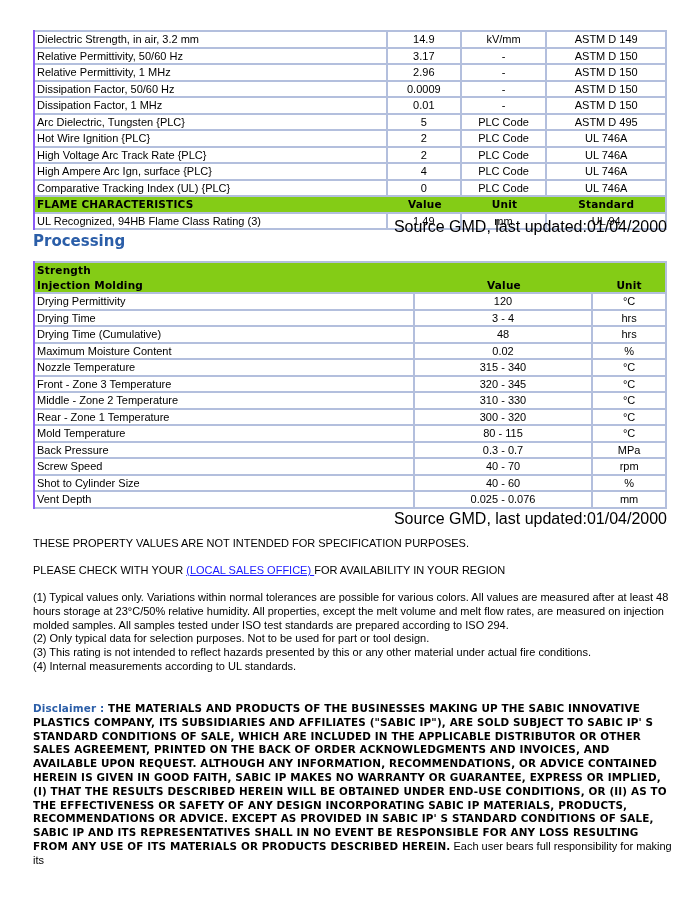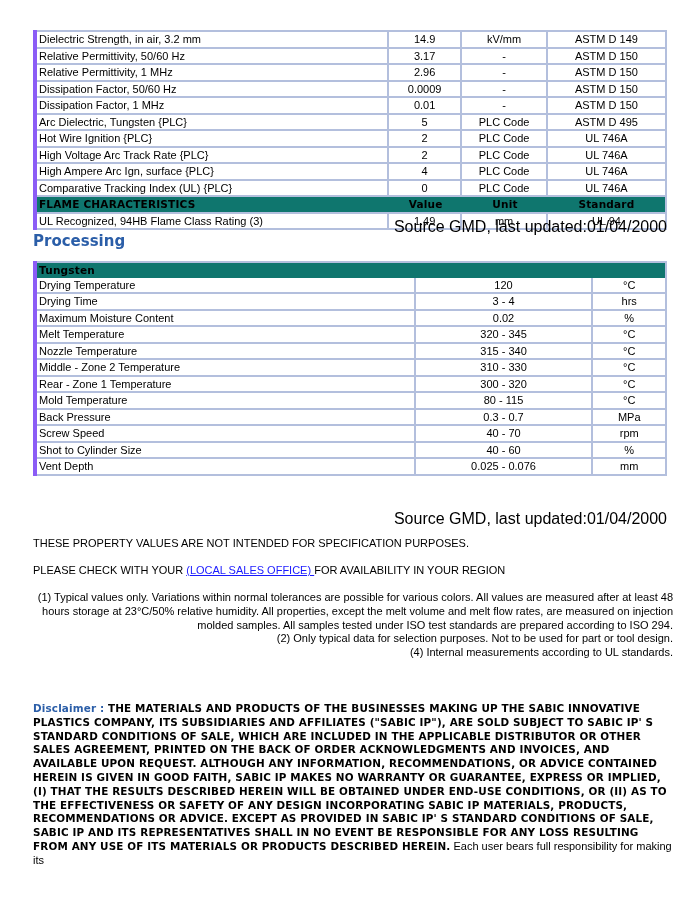--- a/index.html
+++ b/index.html
@@ -1,24 +1,24 @@
 <!DOCTYPE html>
 <html><head>
 <meta charset="utf-8">
 <style>
   html, body { margin: 0; padding: 0; background: #ffffff; }
   body { width: 700px; height: 905px; position: relative; overflow: hidden;
          font-family: "Liberation Sans", sans-serif; font-size: 11px; color: #000; }
   table { border-collapse: separate; border-spacing: 0; }
-  .tbl { position: absolute; left: 33px; width: 634px; border-left: 4px solid #8b5cf6; border-right: 2px solid #b3bfdd; }
+  .tbl { position: absolute; left: 33px; width: 634px; border-left: 2px solid #8b5cf6; border-right: 2px solid #b3bfdd; }
   .tbl td { height: 14.5px; padding: 0 2px; border-bottom: 2px solid #b3bfdd; border-right: 2px solid #b3bfdd; line-height: 14px; white-space: nowrap; }
   .tbl td:last-child { border-right: none; }
   .tbl tr:first-child td { border-top: 2px solid #b3bfdd; }
   .c { text-align: center; }
-  .hdr td { background: #0f766e; font-weight: bold; font-family: "DejaVu Sans", sans-serif; font-size: 10.5px; letter-spacing: 0.2px; }
+  .hdr td { background: #84cc16; font-weight: bold; font-family: "DejaVu Sans", sans-serif; font-size: 10.5px; letter-spacing: 0.2px; }
   .hdr td.c { text-align: center; }
   .source { position: absolute; right: 33px; font-size: 16px; }
   .section-title { position: absolute; left: 33px; color: #2b5ea8; font-weight: bold; font-family: "DejaVu Sans", sans-serif; font-size: 15px; }
   .p { position: absolute; left: 33px; font-size: 11px; }
   .notes { position: absolute; left: 33px; width: 640px; font-size: 11px; line-height: 13.8px; }
   .notes div { margin: 0; }
   a.link { color: #1a1aff; }
   .disclaimer { position: absolute; left: 33px; top: 702px; width: 640px; line-height: 13.8px;
                 font-family: "DejaVu Sans", sans-serif; font-weight: bold; font-size: 10.4px; letter-spacing: 0.15px; }
   .disclaimer .label { color: #2b5ea8; }
@@ -114,45 +114,55 @@
 <div class="section-title" style="top:232px;">Processing</div>
 
 <table class="tbl" style="top:261px;">
   <colgroup>
     <col style="width:381px">
       <col style="width:179px">
       <col style="width:72px">
   </colgroup>
   <tbody id="proc-body">
     <tr class="hdr">
-      <td colspan="3" style="border-bottom:none;">Tungsten</td>
+      <td colspan="3" style="border-bottom:none;">Strength</td>
+    </tr>
+    <tr class="hdr">
+      <td style="border-right:none;">Injection Molding</td>
+      <td class="c" style="border-right:none;">Value</td>
+      <td class="c">Unit</td>
     </tr>
   <tr>
-        <td>Drying Temperature</td>
+        <td>Drying Permittivity</td>
         <td class="c">120</td>
         <td class="c">°C</td>
       </tr>
       <tr>
         <td>Drying Time</td>
         <td class="c">3 - 4</td>
         <td class="c">hrs</td>
       </tr>
       <tr>
+        <td>Drying Time (Cumulative)</td>
+        <td class="c">48</td>
+        <td class="c">hrs</td>
+      </tr>
+      <tr>
         <td>Maximum Moisture Content</td>
         <td class="c">0.02</td>
         <td class="c">%</td>
       </tr>
       <tr>
-        <td>Melt Temperature</td>
-        <td class="c">320 - 345</td>
-        <td class="c">°C</td>
-      </tr>
-      <tr>
         <td>Nozzle Temperature</td>
         <td class="c">315 - 340</td>
+        <td class="c">°C</td>
+      </tr>
+      <tr>
+        <td>Front - Zone 3 Temperature</td>
+        <td class="c">320 - 345</td>
         <td class="c">°C</td>
       </tr>
       <tr>
         <td>Middle - Zone 2 Temperature</td>
         <td class="c">310 - 330</td>
         <td class="c">°C</td>
       </tr>
       <tr>
         <td>Rear - Zone 1 Temperature</td>
         <td class="c">300 - 320</td>
@@ -185,21 +195,22 @@
       </tr>
     </tbody>
 </table>
 <div class="source" style="top:510px;">Source GMD, last updated:01/04/2000</div>
 
 <div class="p" style="top:537px;">THESE PROPERTY VALUES ARE NOT INTENDED FOR SPECIFICATION PURPOSES.</div>
 <div class="p" style="top:564px;">
   <span>PLEASE CHECK WITH YOUR </span><a class="link" href="#">(LOCAL SALES OFFICE) </a><span>FOR AVAILABILITY IN YOUR REGION</span>
 </div>
 
-<div class="notes" style="top:591px;text-align:right;">
+<div class="notes" style="top:591px;">
   <div>(1) Typical values only. Variations within normal tolerances are possible for various colors. All values are measured after at least 48 hours storage at 23°C/50% relative humidity. All properties, except the melt volume and melt flow rates, are measured on injection molded samples. All samples tested under ISO test standards are prepared according to ISO 294.</div>
   <div>(2) Only typical data for selection purposes. Not to be used for part or tool design.</div>
+  <div>(3) This rating is not intended to reflect hazards presented by this or any other material under actual fire conditions.</div>
   <div>(4) Internal measurements according to UL standards.</div>
 </div>
 
 <div class="disclaimer">
   <span class="label">Disclaimer : </span><span>THE MATERIALS AND PRODUCTS OF THE BUSINESSES MAKING UP THE SABIC INNOVATIVE PLASTICS COMPANY, ITS SUBSIDIARIES AND AFFILIATES ("SABIC IP"), ARE SOLD SUBJECT TO SABIC IP' S STANDARD CONDITIONS OF SALE, WHICH ARE INCLUDED IN THE APPLICABLE DISTRIBUTOR OR OTHER SALES AGREEMENT, PRINTED ON THE BACK OF ORDER ACKNOWLEDGMENTS AND INVOICES, AND AVAILABLE UPON REQUEST. ALTHOUGH ANY INFORMATION, RECOMMENDATIONS, OR ADVICE CONTAINED HEREIN IS GIVEN IN GOOD FAITH, SABIC IP MAKES NO WARRANTY OR GUARANTEE, EXPRESS OR IMPLIED, (I) THAT THE RESULTS DESCRIBED HEREIN WILL BE OBTAINED UNDER END-USE CONDITIONS, OR (II) AS TO THE EFFECTIVENESS OR SAFETY OF ANY DESIGN INCORPORATING SABIC IP MATERIALS, PRODUCTS, RECOMMENDATIONS OR ADVICE. EXCEPT AS PROVIDED IN SABIC IP' S STANDARD CONDITIONS OF SALE, SABIC IP AND ITS REPRESENTATIVES SHALL IN NO EVENT BE RESPONSIBLE FOR ANY LOSS RESULTING FROM ANY USE OF ITS MATERIALS OR PRODUCTS DESCRIBED HEREIN.</span><span class="tail"> Each user bears full responsibility for making its</span>
 </div>
 
 </body></html>

